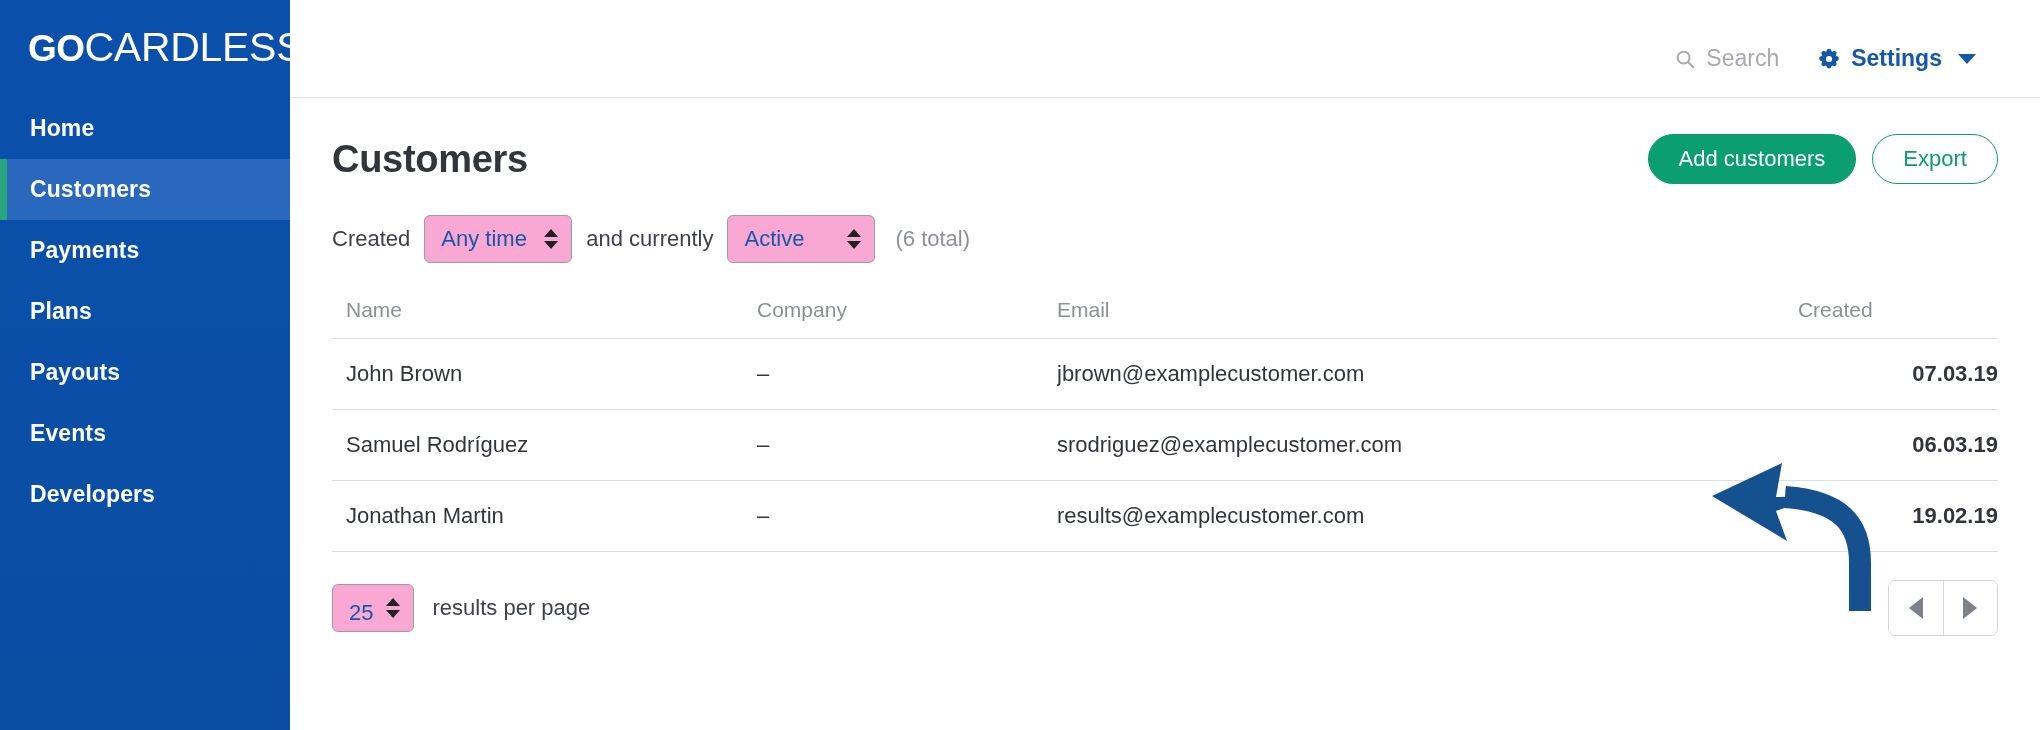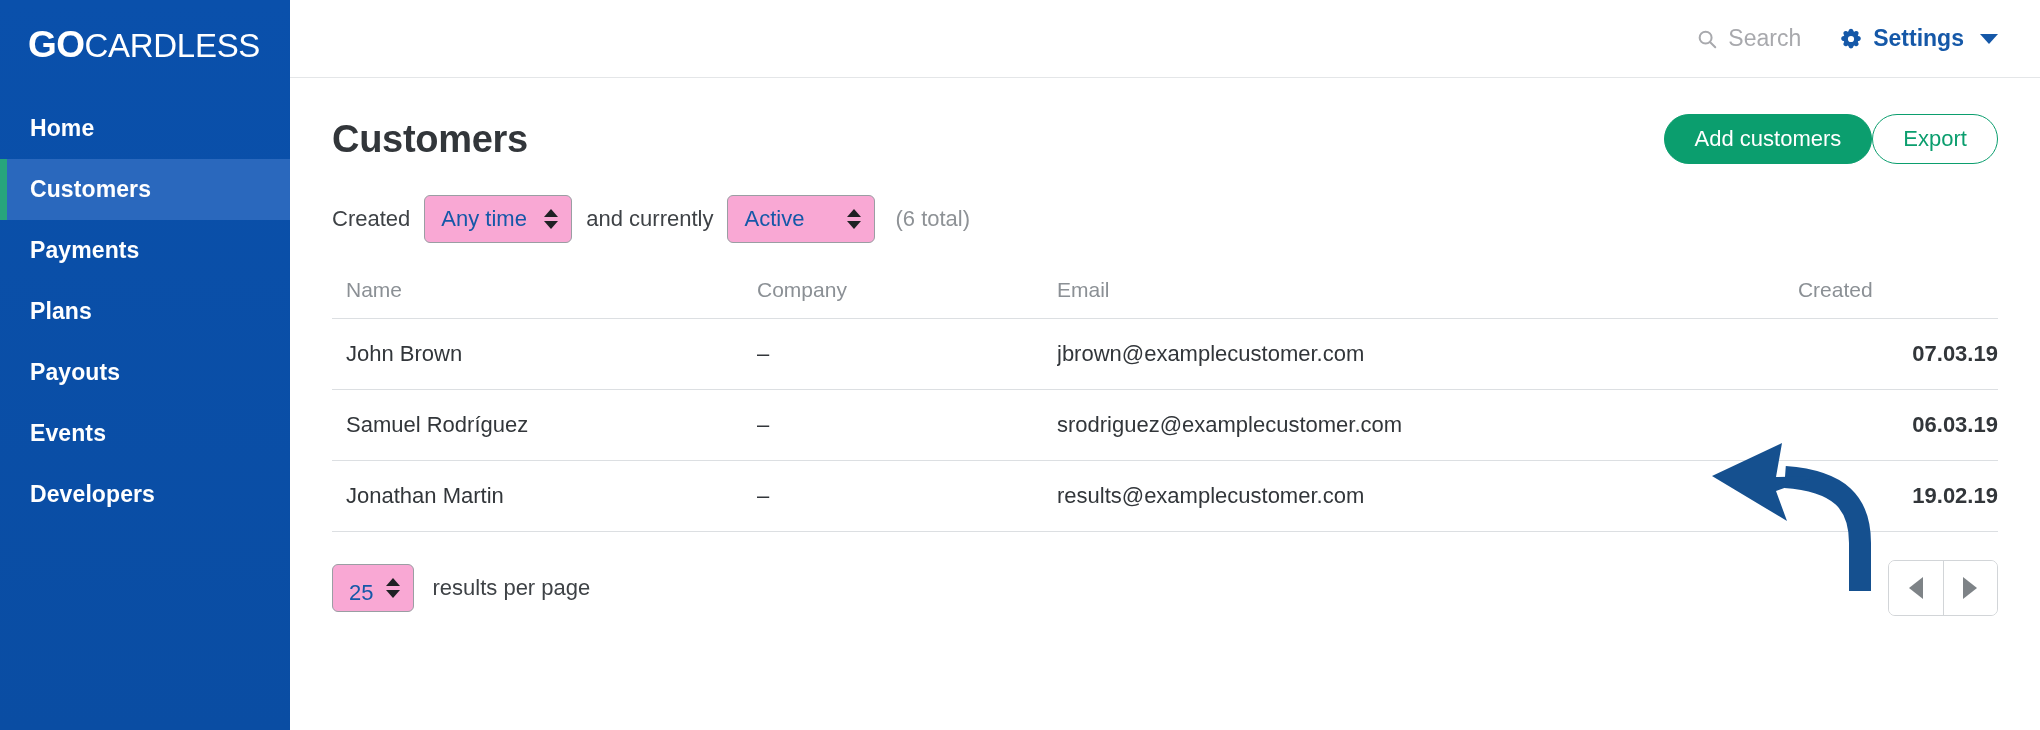--- a/index.html
+++ b/index.html
@@ -31,21 +31,21 @@
     color: #ffffff;
     letter-spacing: 0.2px;
     white-space: nowrap;
   }
   .logo .go {
     font-size: 37px;
     font-weight: 700;
     letter-spacing: -0.5px;
   }
   .logo .cardless {
-    font-size: 33px;
+    font-size: 41px;
     font-weight: 300;
     letter-spacing: -0.3px;
   }
   .nav { margin-top: 20px; }
   .nav-item {
     position: relative;
     height: 61px;
     display: flex;
     align-items: center;
     padding-left: 30px;
@@ -74,21 +74,22 @@
     position: relative;
   }
 
   
   .topbar {
     height: 78px;
     border-bottom: 1px solid #e4e6e8;
     display: flex;
     align-items: center;
     justify-content: flex-end;
-    padding-right: 42px;
+    padding-right: 64px;
+    margin-top: 20px;
   }
   .topbar-item {
     display: flex;
     align-items: center;
     gap: 10px;
     margin-left: 38px;
     font-size: 23px;
     cursor: pointer;
     white-space: nowrap;
   }
@@ -111,21 +112,21 @@
     align-items: center;
     justify-content: space-between;
     height: 66px;
   }
   .page-title {
     font-size: 38px;
     font-weight: 700;
     color: #32363a;
     letter-spacing: -0.3px;
   }
-  .actions { display: flex; align-items: center; }
+  .actions { display: flex; align-items: center; gap: 16px; }
   .btn {
     height: 50px;
     border-radius: 26px;
     font-size: 22px;
     font-weight: 500;
     display: inline-flex;
     align-items: center;
     justify-content: center;
     cursor: pointer;
     white-space: nowrap;

